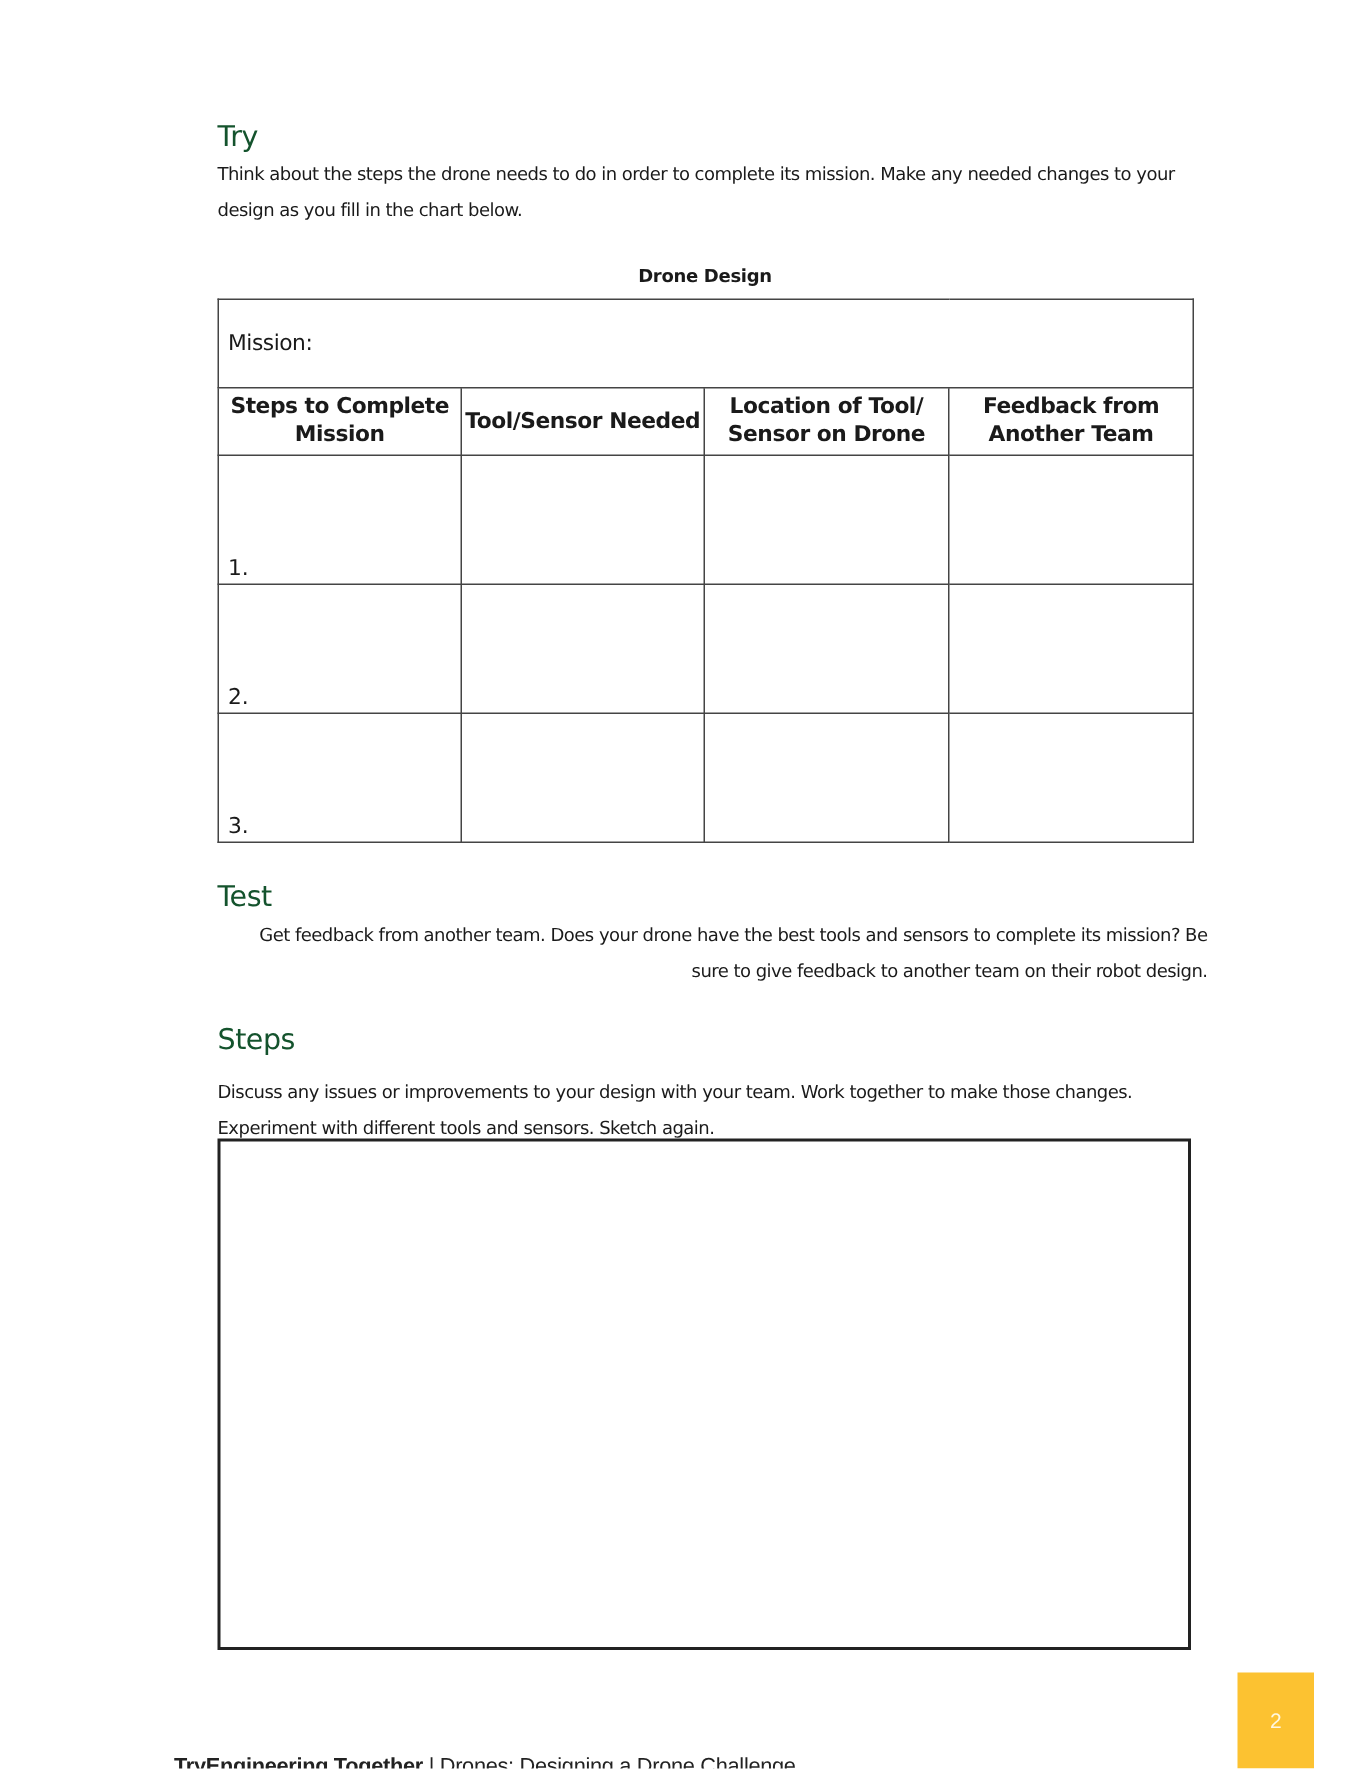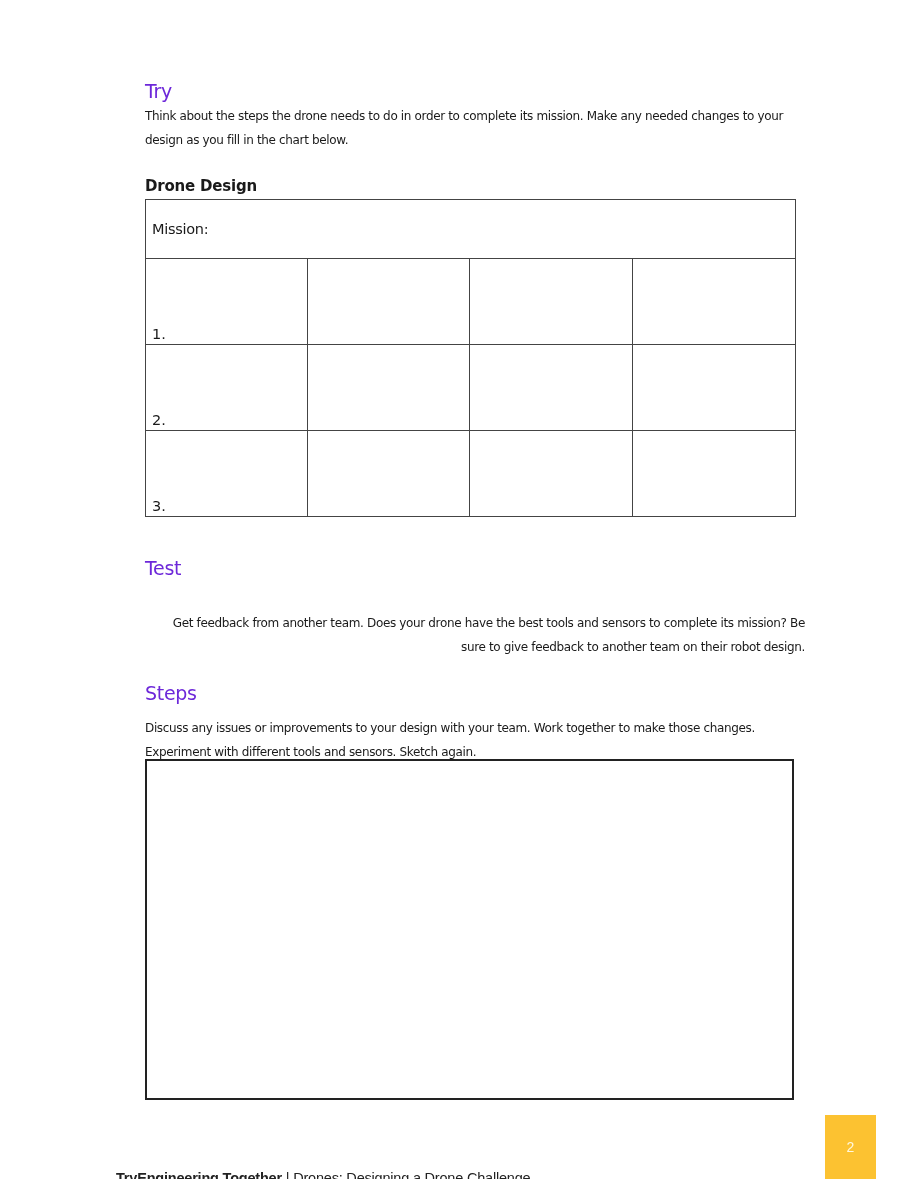--- a/index.html
+++ b/index.html
@@ -12,42 +12,43 @@
       height: 1179px;
       position: relative;
       overflow: hidden;
       font-family: "DejaVu Sans", sans-serif;
       color: #1a1a1a;
     }
     .heading {
       position: absolute;
       left: 145px;
       font-size: 19px;
-      color: #6d28d9;
+      color: #14532d;
       margin: 0;
       font-weight: normal;
       letter-spacing: -0.3px;
     }
     .para {
       position: absolute;
       left: 145px;
       width: 660px;
       font-size: 12px;
       line-height: 24px;
       margin: 0;
       letter-spacing: -0.35px;
       color: #1a1a1a;
     }
     .table-title {
       position: absolute;
       left: 145px;
       width: 650px;
       top: 177px;
+      text-align: center;
       font-weight: bold;
-      font-size: 15px;
+      font-size: 12px;
       letter-spacing: -0.2px;
     }
     .design-table {
       position: absolute;
       left: 145px;
       top: 199px;
       width: 650px;
       border-collapse: collapse;
       table-layout: fixed;
     }
@@ -136,20 +137,26 @@
     <col style="width:163px">
     <col style="width:163px">
   </colgroup>
   <tbody>
       <tr>
     <td colspan="4" class="mission-cell">
       <span>Mission:</span>
     </td>
   </tr>
   <tr>
+    <th class="header-cell"><span>Steps to Complete Mission</span></th>
+    <th class="header-cell"><span>Tool/Sensor Needed</span></th>
+    <th class="header-cell"><span>Location of Tool/ Sensor on Drone</span></th>
+    <th class="header-cell"><span>Feedback from Another Team</span></th>
+  </tr>
+  <tr>
     <td class="data-cell">
           <span class="step-num">1.</span>
         </td>
     <td class="data-cell"></td>
     <td class="data-cell"></td>
     <td class="data-cell"></td>
   </tr>
   <tr>
     <td class="data-cell">
           <span class="step-num">2.</span>
@@ -162,21 +169,21 @@
     <td class="data-cell">
           <span class="step-num">3.</span>
         </td>
     <td class="data-cell"></td>
     <td class="data-cell"></td>
     <td class="data-cell"></td>
   </tr>
 </tbody>
   </table>
 
-<h2 class="heading" style="top:557px;">Test</h2>
+<h2 class="heading" style="top:587px;">Test</h2>
 <p class="para" style="top:611px;text-align:right;">Get feedback from another team. Does your drone have the best tools and sensors to complete its mission? Be sure to give feedback to another team on their robot design.</p>
 
 <h2 class="heading" style="top:682px;">Steps</h2>
 <p class="para" style="top:716px;">Discuss any issues or improvements to your design with your team. Work together to make those changes. Experiment with different tools and sensors. Sketch again.</p>
 
 <div class="sketch-box"></div>
 
 <div class="footer">
   <span class="brand">TryEngineering Together</span><span> | </span><span>Drones: Designing a Drone Challenge</span>
 </div>

